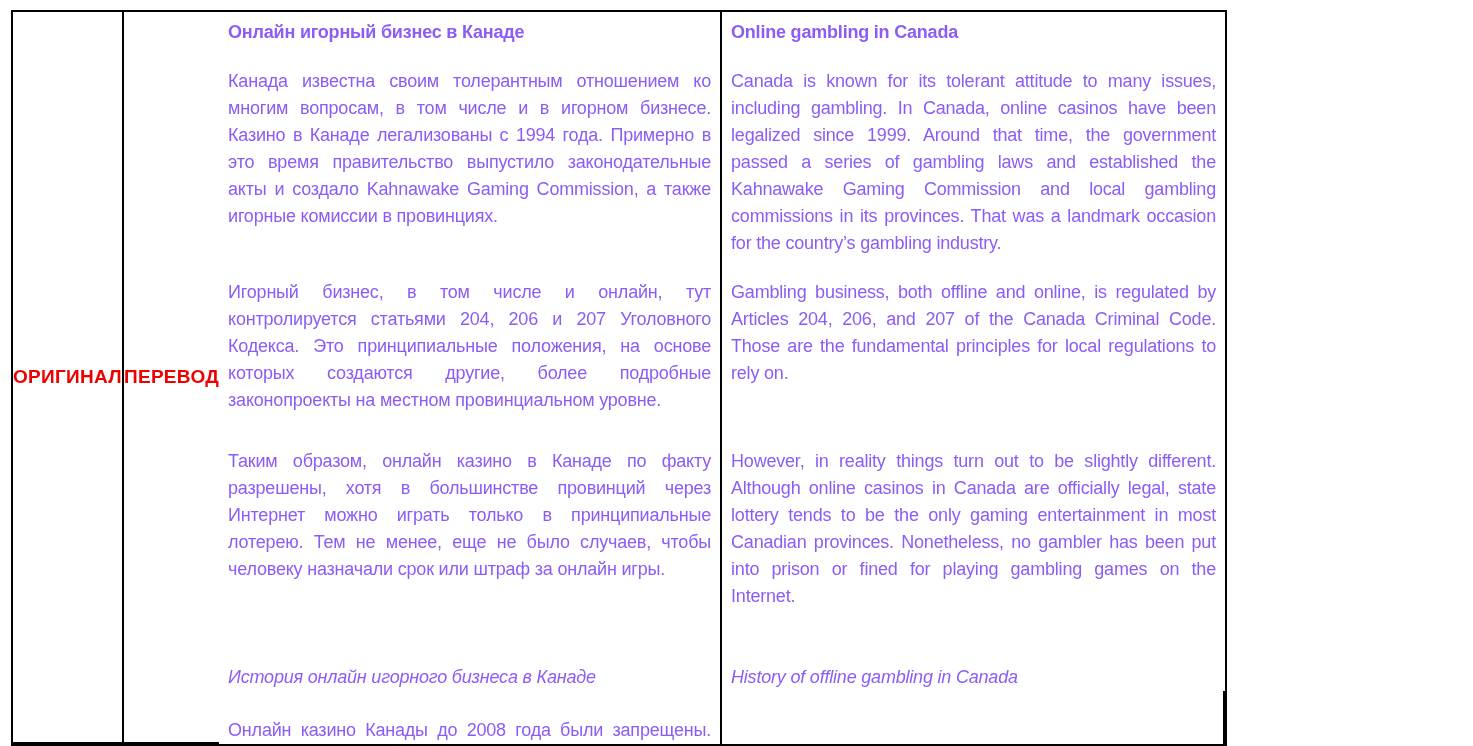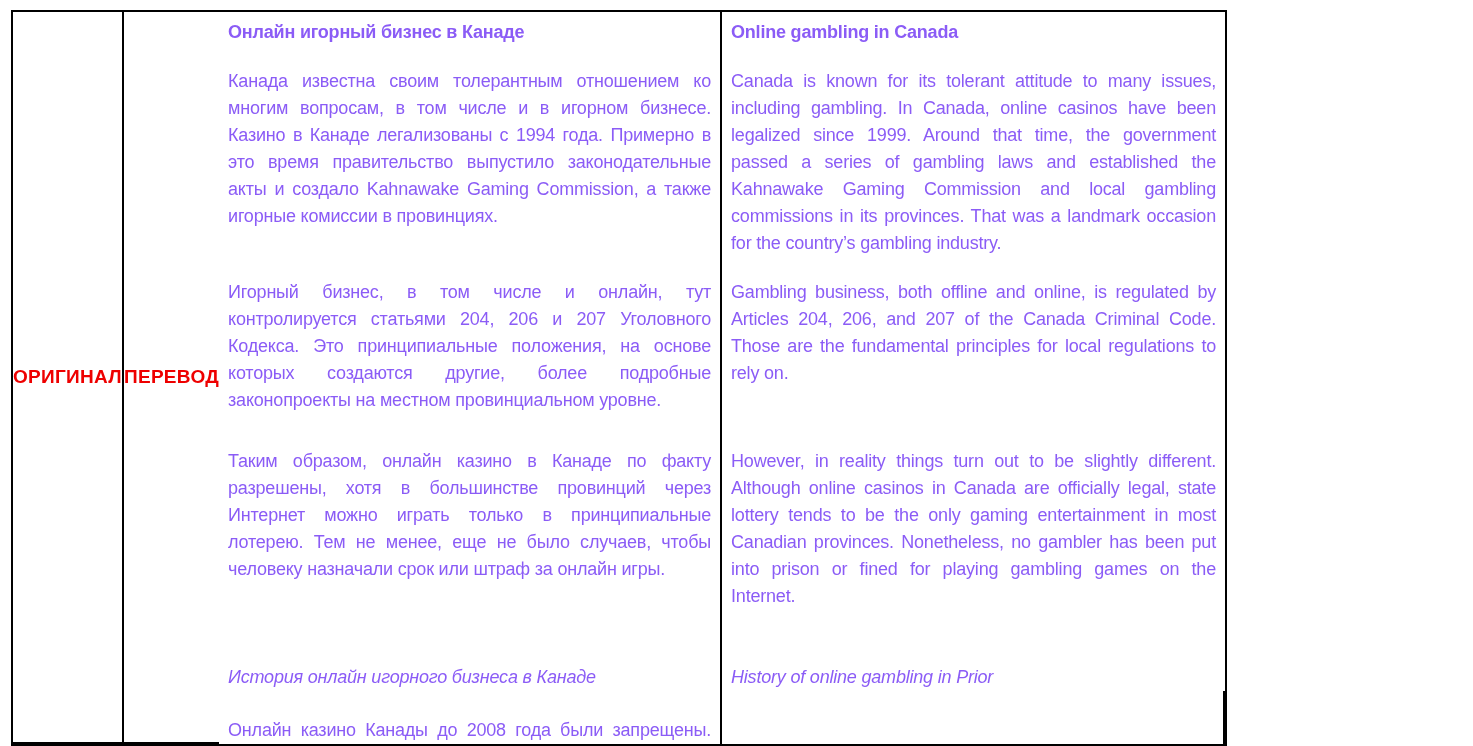--- a/index.html
+++ b/index.html
@@ -93,21 +93,21 @@
       <div class="cell cl r1">Канада известна своим толерантным отношением ко многим вопросам, в том числе и в игорном бизнесе. Казино в Канаде легализованы с 1994 года. Примерно в это время правительство выпустило законодательные акты и создало Kahnawake Gaming Commission, а также игорные комиссии в провинциях.</div>
       <div class="cell r1">Canada is known for its tolerant attitude to many issues, including gambling. In Canada, online casinos have been legalized since 1999. Around that time, the government passed a series of gambling laws and established the Kahnawake Gaming Commission and local gambling commissions in its provinces. That was a landmark occasion for the country’s gambling industry.</div>
 
       <div class="cell cl r2">Игорный бизнес, в том числе и онлайн, тут контролируется статьями 204, 206 и 207 Уголовного Кодекса. Это принципиальные положения, на основе которых создаются другие, более подробные законопроекты на местном провинциальном уровне.</div>
       <div class="cell r2">Gambling business, both offline and online, is regulated by Articles 204, 206, and 207 of the Canada Criminal Code. Those are the fundamental principles for local regulations to rely on.</div>
 
       <div class="cell cl r3">Таким образом, онлайн казино в Канаде по факту разрешены, хотя в большинстве провинций через Интернет можно играть только в принципиальные лотерею. Тем не менее, еще не было случаев, чтобы человеку назначали срок или штраф за онлайн игры.</div>
       <div class="cell r3">However, in reality things turn out to be slightly different. Although online casinos in Canada are officially legal, state lottery tends to be the only gaming entertainment in most Canadian provinces. Nonetheless, no gambler has been put into prison or fined for playing gambling games on the Internet.</div>
 
       <div class="cell cl r4 heading">История онлайн игорного бизнеса в Канаде</div>
-      <div class="cell r4 heading">History of online gambling in Prior</div>
+      <div class="cell r4 heading">History of offline gambling in Canada</div>
 
       <div class="cell cl r5">Онлайн казино Канады до 2008 года были запрещены. Канадцы, впрочем, играли в различных оффшорных казино, и законодательство не предусматривало за это наказания.</div>
 
       <div class="cell cl"></div>
       <div class="cell"></div>
 
     </div>
   </div>
 </div>
 

